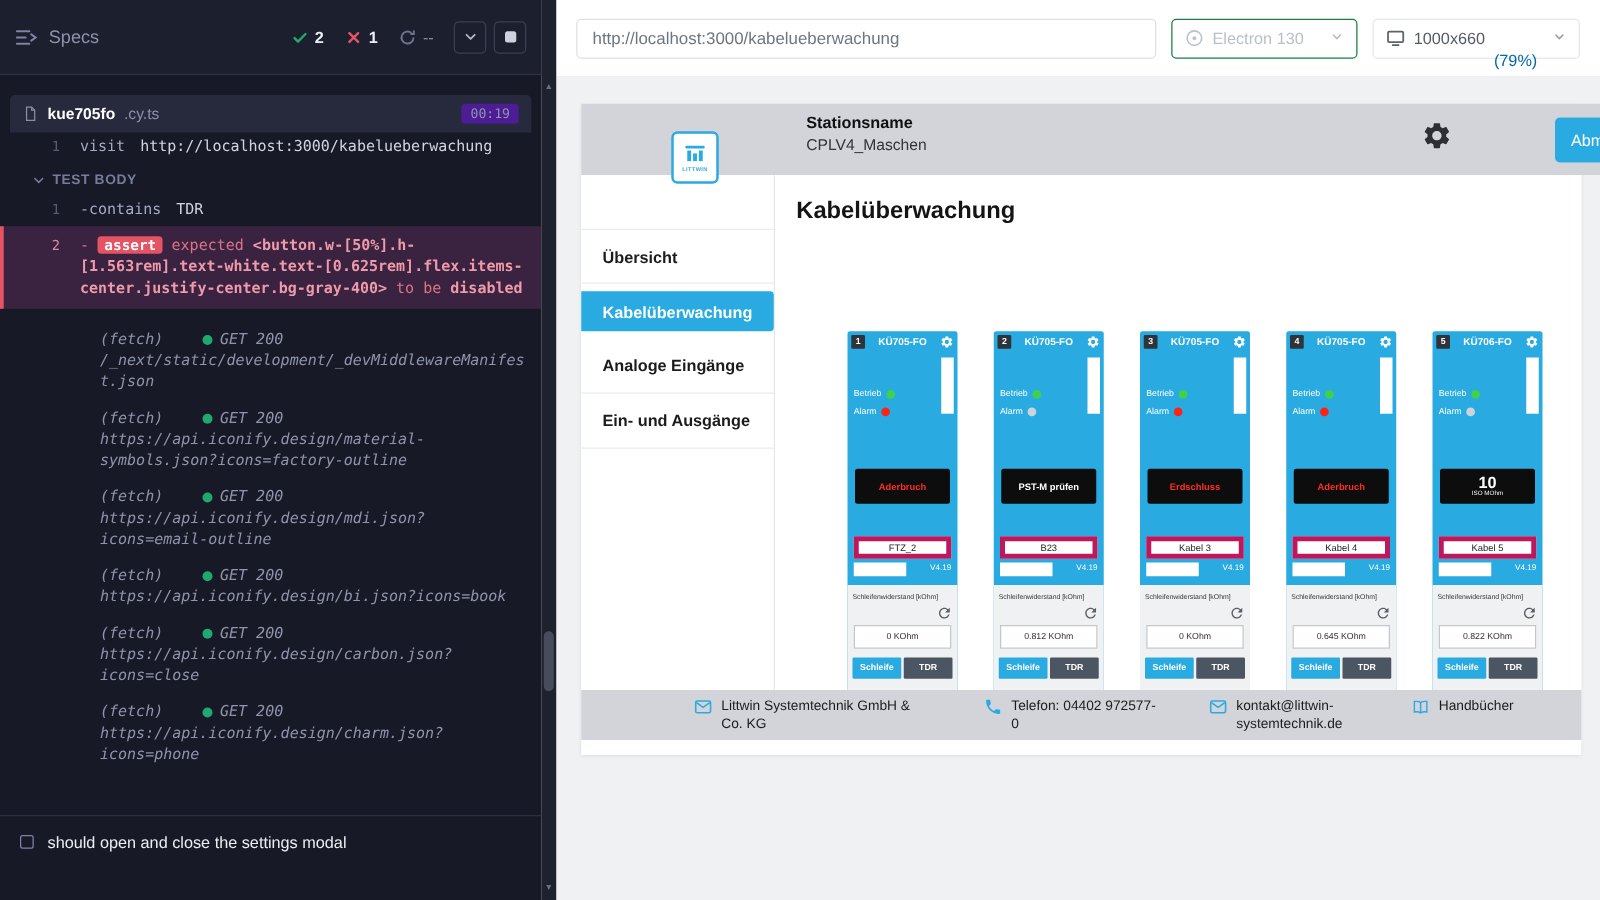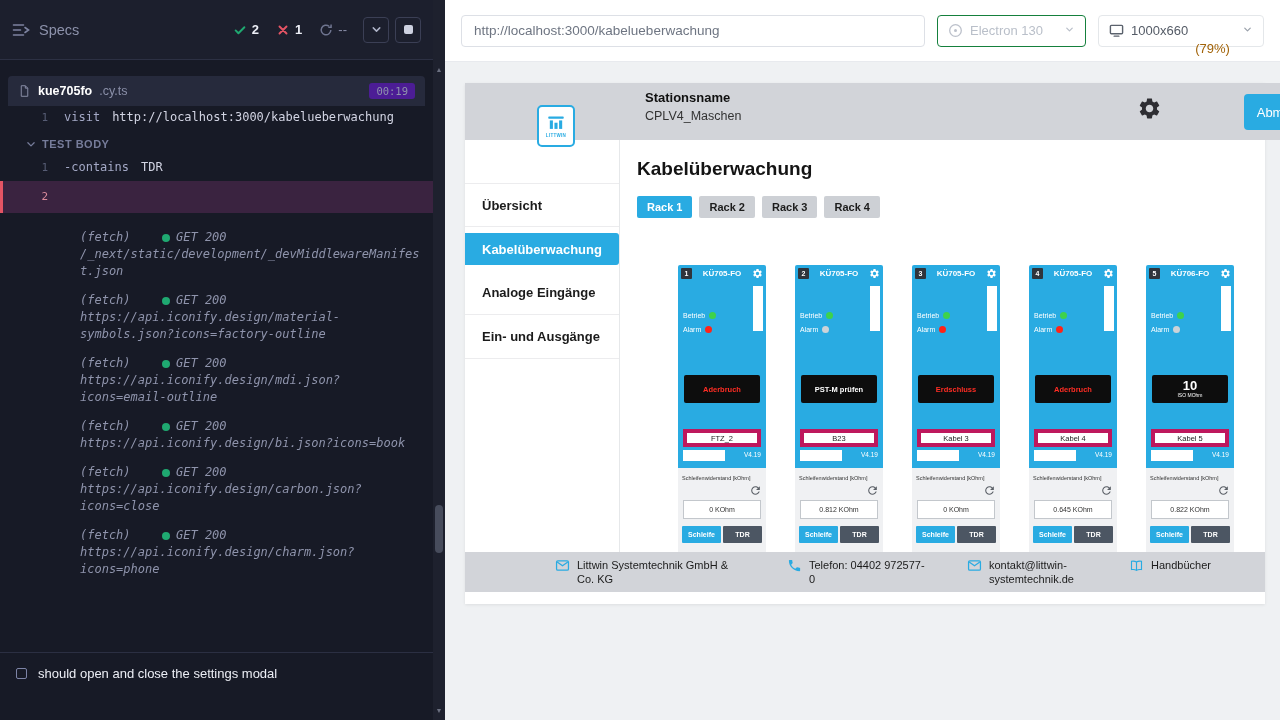--- a/index.html
+++ b/index.html
@@ -54,21 +54,21 @@
 
   
   .stage { flex:1; display:flex; flex-direction:column; background:#eff1f3; min-width:0; }
   .browser-bar { height:62px; background:#fff; border-bottom:1px solid #e8eaee; display:flex; align-items:center; padding:0 16px; gap:12px; flex:0 0 auto; }
   .url-input { flex:1; height:32px; border:1px solid #dde0e6; border-radius:4px; padding:0 12px; color:#6e7582; font-size:13.5px; background:#fff; font-family:"Liberation Sans", sans-serif; outline:none; }
   .browser-select { width:149px; height:32px; border:1px solid #15803d; border-radius:4px; display:flex; align-items:center; gap:7px; padding:0 10px; color:#b9bfc9; font-size:13px; cursor:pointer; }
   .browser-select svg, .viewport-select svg { width:15px; height:15px; flex:0 0 auto; }
   .chev { margin-left:auto; color:#b9bfc9; }
   .chev svg { width:11px; height:11px; }
   .viewport-select { width:166px; height:32px; border:1px solid #e4e7ea; border-radius:4px; display:flex; align-items:center; gap:7px; padding:0 10px; font-size:13px; color:#545b66; cursor:pointer; }
-  .viewport-zoom { color:#a16207;margin-top:36px; }
+  .viewport-zoom { color:#0369a1;margin-top:36px; }
 
   .aut-area { flex:1; position:relative; }
   .app { position:absolute; left:20px; top:21px; width:800px; height:521px; background:#fff; box-shadow:0 1px 3px rgba(0,0,0,.08); }
 
   .app-header { position:absolute; top:0; left:0; width:880px; height:57px; background:#d2d4d9; z-index:5; }
   .logo-box { position:absolute; left:72px; top:22px; width:38px; height:42px; background:#fff; border:2px solid #29abe2; border-radius:5px; z-index:6; display:flex; flex-direction:column; align-items:center; justify-content:center; gap:1px; }
   .logo-box svg { width:20px; height:17px; }
   .logo-text { font-size:4.5px; font-weight:bold; color:#29abe2; letter-spacing:.3px; }
   .station { position:absolute; left:180px; top:7px; }
   .station-label { font-weight:bold; font-size:13px; color:#101010; }
@@ -198,20 +198,28 @@
       </div>
 
       <div class="cmd-row">
         <span class="cmd-num">1</span>
         <span class="cmd-name">-contains</span>
         <span class="cmd-arg">TDR</span>
       </div>
 
       <div class="assert-block">
         <span class="assert-num">2</span>
+        <div class="assert-text">
+          <span>-</span>
+          <span class="assert-badge">assert</span>
+          <span>expected</span>
+          <span class="assert-b">&lt;button.w-[50%].h-[1.563rem].text-white.text-[0.625rem].flex.items-center.justify-center.bg-gray-400&gt;</span>
+          <span>to be</span>
+          <span class="assert-b">disabled</span>
+        </div>
       </div>
 
       <div id="fetch-list">
           <div class="fetch-entry">
             <div class="fetch-head">
               <span class="fetch-label">(fetch)</span>
               <span class="dot"></span>
               <span class="fetch-method">GET 200</span>
             </div>
             <div class="fetch-url">/_next/static/development/_devMiddlewareManifest.json</div>
@@ -327,26 +335,20 @@
 
         <nav class="app-sidebar" id="sidebar">
             <div class="side-item">Übersicht</div>
             <div class="side-item active">Kabelüberwachung</div>
             <div class="side-item">Analoge Eingänge</div>
             <div class="side-item">Ein- und Ausgänge</div>
           </nav>
 
         <section class="app-main">
           <h1 class="main-title">Kabelüberwachung</h1>
-          <div class="tabs" id="tabs">
-              <button class="tab active">Rack 1</button>
-              <button class="tab">Rack 2</button>
-              <button class="tab">Rack 3</button>
-              <button class="tab">Rack 4</button>
-            </div>
           <div class="cards" id="cards">
               <div class="card">
                 <div class="card-top">
                   <span class="card-num">1</span>
                   <span class="card-model">KÜ705-FO</span>
                   <span class="card-gear">
                     <svg viewBox="0 0 24 24">
                       <path d="M19.14 12.94c.04-.3.06-.61.06-.94 0-.32-.02-.64-.07-.94l2.03-1.58c.18-.14.23-.41.12-.61l-1.92-3.32c-.12-.22-.37-.29-.59-.22l-2.39.96c-.5-.38-1.03-.7-1.62-.94l-.36-2.54c-.04-.24-.24-.41-.48-.41h-3.84c-.24 0-.43.17-.47.41l-.36 2.54c-.59.24-1.13.57-1.62.94l-2.39-.96c-.22-.08-.47 0-.59.22L2.74 8.87c-.12.21-.08.47.12.61l2.03 1.58c-.05.3-.09.63-.09.94s.02.64.07.94l-2.03 1.58c-.18.14-.23.41-.12.61l1.92 3.32c.12.22.37.29.59.22l2.39-.96c.5.38 1.03.7 1.62.94l.36 2.54c.05.24.24.41.48.41h3.84c.24 0 .44-.17.47-.41l.36-2.54c.59-.24 1.13-.56 1.62-.94l2.39.96c.22.08.47 0 .59-.22l1.92-3.32c.12-.22.07-.47-.12-.61l-2.01-1.58zM12 15.6c-1.98 0-3.6-1.62-3.6-3.6s1.62-3.6 3.6-3.6 3.6 1.62 3.6 3.6-1.62 3.6-3.6 3.6z"></path>
                     </svg>
                   </span>

